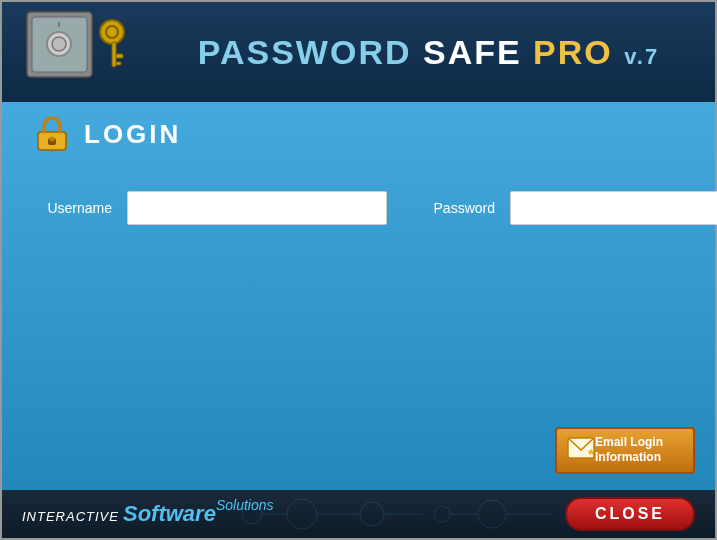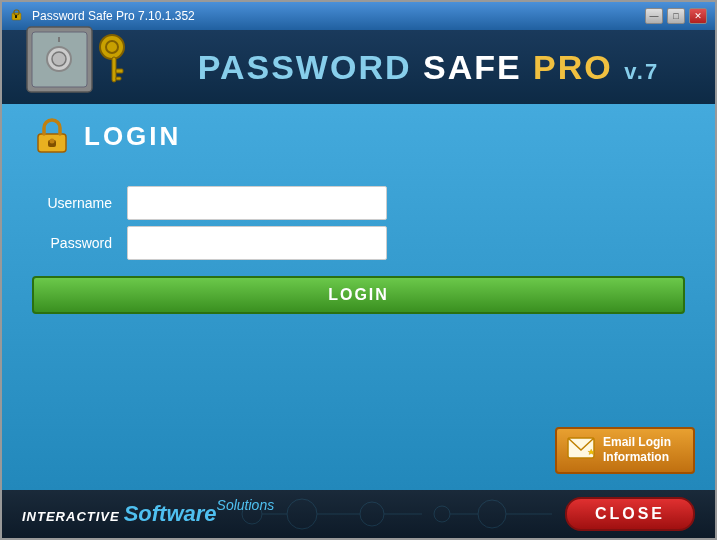--- a/index.html
+++ b/index.html
@@ -65,21 +65,21 @@
     }
 
     .tb-btn.close-btn {
       background: linear-gradient(to bottom, #e05050, #b02020);
       color: white;
     }
 
     
     .app-header {
       background: linear-gradient(to bottom, #1a3a5c, #0d2a45);
-      height: 74px;
+      height: 100px;
       display: flex;
       align-items: center;
       padding: 17px 20px;
       flex-shrink: 0;
       position: relative;
     }
 
     .header-key-graphic {
       width: 120px;
       height: 90px;
@@ -149,22 +149,22 @@
 
     .timer {
       color: white;
       font-size: 20px;
       font-weight: bold;
       font-family: monospace;
     }
 
     .form-area {
       display: flex;
-      flex-direction: column;
-      gap: 6px;
+      flex-direction: row;
+      gap: 28px;
       margin-top: 10px;
     }
 
     .form-row {
       display: flex;
       align-items: center;
       gap: 15px;
     }
 
     .form-label {
@@ -202,21 +202,20 @@
     .email-info-btn {
       position: absolute;
       bottom: 16px;
       right: 20px;
       background: linear-gradient(to bottom, #e8a030, #c07010);
       border: 2px solid #a05000;
       border-radius: 4px;
       padding: 6px 10px;
       display: flex;
       align-items: center;
-      gap: 8px;
       cursor: pointer;
       width: 140px;
     }
 
     .email-icon-wrap {
       flex-shrink: 0;
     }
 
     .email-info-text {
       color: white;
@@ -238,21 +237,21 @@
 
     .footer-brand {
       display: flex;
       align-items: baseline;
       gap: 4px;
     }
 
     .footer-interactive {
       color: white;
       font-size: 13px;
-      font-weight: bold;
+      font-weight: normal;
       font-style: italic;
       letter-spacing: 1px;
     }
 
     .footer-software {
       color: #4fc0f0;
       font-size: 22px;
       font-weight: bold;
       font-style: italic;
     }
@@ -288,35 +287,20 @@
     .key-svg {
       width: 110px;
       height: 80px;
     }
   </style>
 </head>
 <body>
 
 <div class="window">
 
-  <div class="title-bar">
-    <div class="title-bar-icon">
-      <svg width="14" height="14" viewBox="0 0 14 14">
-        <rect x="1" y="4" width="9" height="7" rx="1" fill="#c8a000" stroke="#806000" stroke-width="0.5"></rect>
-        <rect x="3" y="1" width="5" height="5" rx="2" fill="none" stroke="#806000" stroke-width="1.2"></rect>
-        <rect x="4" y="6" width="2" height="3" rx="0.5" fill="#1a1a00"></rect>
-      </svg>
-    </div>
-    <span class="title-bar-text">Password Safe Pro 7.10.1.352</span>
-    <div class="title-bar-controls">
-      <div class="tb-btn">—</div>
-      <div class="tb-btn">□</div>
-      <div class="tb-btn close-btn">✕</div>
-    </div>
-  </div>
 
   <div class="app-header">
 
     <div class="header-key-graphic">
       <svg class="key-svg" viewBox="0 0 110 80">
 
         <rect x="5" y="5" width="65" height="65" rx="4" fill="#888" stroke="#555" stroke-width="1.5"></rect>
         <rect x="10" y="10" width="55" height="55" rx="3" fill="#9aa" stroke="#667" stroke-width="1"></rect>
 
         <circle cx="37" cy="37" r="12" fill="#ccc" stroke="#888" stroke-width="2"></circle>

